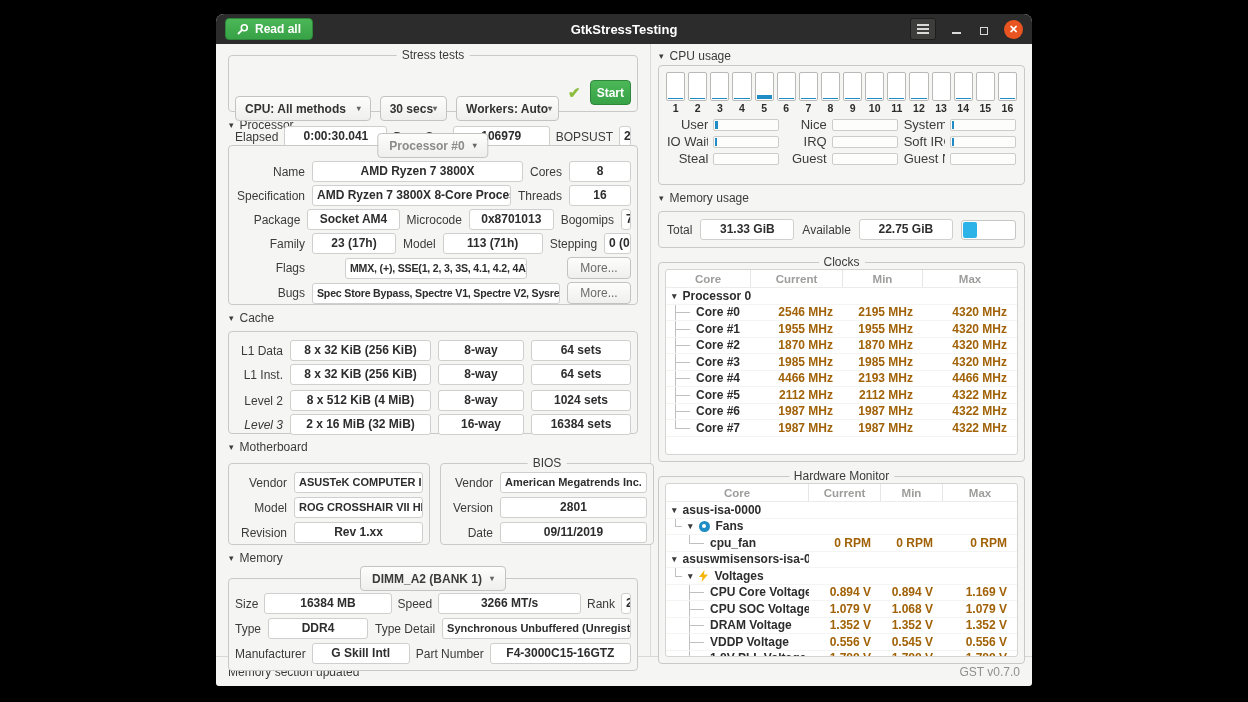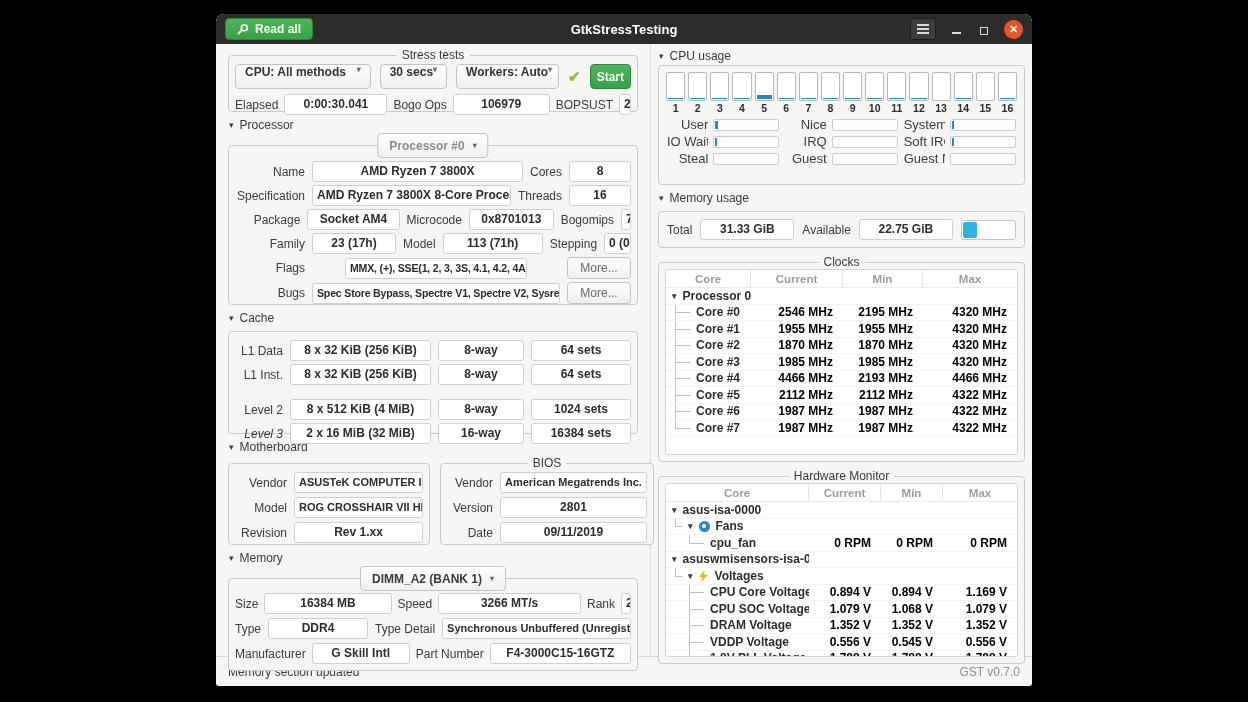--- a/index.html
+++ b/index.html
@@ -39,23 +39,23 @@
   .exp-arrow { font-size:9px; line-height:1; }
   .frame { position:relative; border:1px solid #c9c9c8; border-radius:4px; background:#f5f5f4; }
   .legend { position:absolute; top:-8px; left:50%; transform:translateX(-50%); background:#f5f5f4; padding:0 5px;
     font-size:12px; white-space:nowrap; line-height:14px; }
   .frame-btn { position:absolute; top:-13px; left:50%; transform:translateX(-50%); z-index:2;
     display:flex; align-items:center; gap:8px; height:25px; padding:0 11px;
     background:linear-gradient(#fdfdfc,#efefee); border:1px solid #c3c3c2; border-radius:4px;
     font-size:12px; font-weight:bold; cursor:pointer; white-space:nowrap; }
   .frame-btn.gray { color:#8b8b8a; }
   .arr { font-size:8px; color:#666; }
-  .combo { display:flex; align-items:flex-start; justify-content:space-between; height:25px; padding:0 9px;
+  .combo { display:flex; align-items:center; justify-content:space-between; height:25px; padding:0 9px;
     background:linear-gradient(#fdfdfc,#efefee); border:1px solid #c3c3c2; border-radius:4px;
-    font-size:12px; font-weight:bold; color:#333; cursor:pointer; white-space:nowrap; }
+    font-size:12px; font-weight:bold; color:#333; cursor:pointer; white-space:nowrap;margin-top:32px; }
   .entry { background:#fff; border:1px solid #cfcfce; border-radius:3px; height:21px; line-height:19px;
     text-align:center; font-size:12px; font-weight:bold; color:#2d2d2d; overflow:hidden; white-space:nowrap; padding:0 4px; }
   .lbl { font-size:12px; white-space:nowrap; text-align:right; }
   .row { display:flex; align-items:center; gap:7px; }
   .morebtn { height:22px; background:linear-gradient(#fdfdfc,#efefee); border:1px solid #c3c3c2; border-radius:4px;
     font-size:12px; color:#6b6b6a; cursor:pointer; padding:0 6px; font-family:inherit; }
   .check-ic { color:#8cbd3f; font-size:15px; font-weight:bold; }
   .btn-start { height:25px; background:linear-gradient(#4cb757,#37a246); border:1px solid #2c873a; border-radius:4px;
     color:#fff; font-weight:bold; font-size:12px; cursor:pointer; font-family:inherit; }
   
@@ -76,21 +76,21 @@
   .progress { flex:1; height:20px; border:1px solid #c6c6c5; border-radius:3px; background:#fff; position:relative; overflow:hidden; }
   .progress-fill { position:absolute; top:1px; bottom:1px; left:1px; background:#2eb3e8; border-radius:2px; }
   
   .tablebox { background:#fff; border:1px solid #d4d4d3; border-radius:3px; margin:6px; overflow:hidden; }
   .thead { display:grid; height:18px; border-bottom:1px solid #ececeb; }
   .hc { display:flex; align-items:center; justify-content:center; font-size:11.5px; font-weight:bold; color:#9d9d9c;
     border-right:1px solid #e6e6e5; cursor:pointer; }
   .hc:last-child { border-right:none; }
   .trow { display:grid; height:16.5px; align-items:center; border-bottom:1px solid #f4f4f3; cursor:default; }
   .tname { display:flex; align-items:center; height:100%; font-size:12px; font-weight:bold; color:#2d2d2d; white-space:nowrap; overflow:hidden; }
-  .tval { text-align:right; padding-right:10px; font-size:12px; font-weight:bold; color:#000000; white-space:nowrap; }
+  .tval { text-align:right; padding-right:10px; font-size:12px; font-weight:bold; color:#a16207; white-space:nowrap; }
   .clk-grid { grid-template-columns:1fr 92px 80px 94px; }
   .hw-grid  { grid-template-columns:1fr 72px 62px 74px; }
   .garr { font-size:9px; margin:0 6px; color:#3b3b3b; }
   .stub { position:relative; flex:0 0 30px; height:100%; }
   .stub::before { content:""; position:absolute; left:9px; top:0; height:100%; border-left:1px solid #c0c0bf; }
   .stub.last::before { height:50%; }
   .stub::after { content:""; position:absolute; left:9px; top:50%; width:15px; border-top:1px solid #c0c0bf; }
   .stub.sg { flex:0 0 16px; } .stub.sg::after { width:7px; }
   .ind { flex:0 0 14px; }
   .fan-ic { width:11px; height:11px; border-radius:50%; background:#1f8cc6; position:relative; margin-right:6px; flex:0 0 11px; }
@@ -217,21 +217,21 @@
         <span>Cache</span>
       </div>
       <div class="frame" style="margin-top:6px; height:103px; padding:8px 6px 0;">
         <div>
             <div class="row" style="margin-bottom: 3px;">
               <span class="lbl" style="width: 48px;">L1 Data</span>
               <div class="entry" style="flex: 1.95 1 0%;">8 x 32 KiB (256 KiB)</div>
               <div class="entry" style="width: 86px;">8-way</div>
               <div class="entry" style="width: 100px;">64 sets</div>
             </div>
-            <div class="row" style="margin-bottom: 14px;">
+            <div class="row" style="margin-bottom: 5px;">
               <span class="lbl" style="width: 48px;">L1 Inst.</span>
               <div class="entry" style="flex: 1.95 1 0%;">8 x 32 KiB (256 KiB)</div>
               <div class="entry" style="width: 86px;">8-way</div>
               <div class="entry" style="width: 100px;">64 sets</div>
             </div>
             <div class="row" style="margin-bottom: 3px;">
               <span class="lbl" style="width: 48px;">Level 2</span>
               <div class="entry" style="flex: 1.95 1 0%;">8 x 512 KiB (4 MiB)</div>
               <div class="entry" style="width: 86px;">8-way</div>
               <div class="entry" style="width: 100px;">1024 sets</div>

